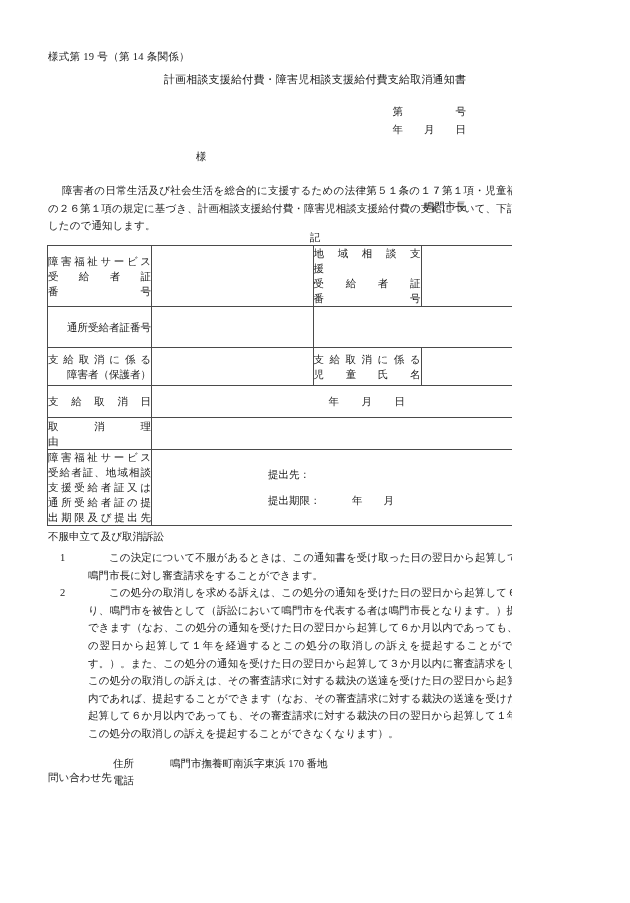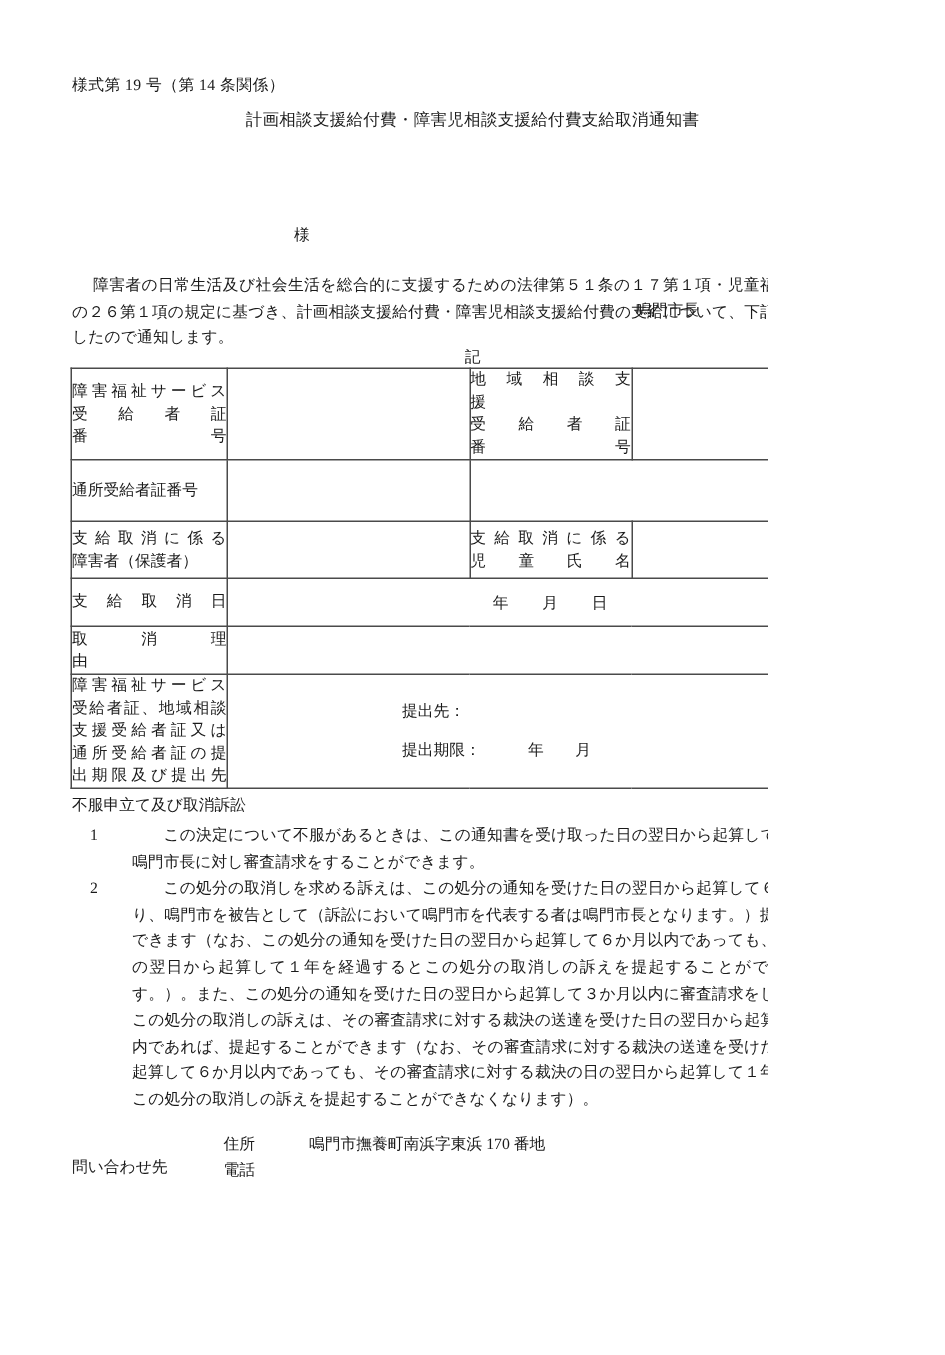--- a/index.html
+++ b/index.html
@@ -112,21 +112,21 @@
     width: 107px;
     padding: 3px 5px;
     line-height: 15px;
     text-align: center;
   }
   .spread-line {
     display: block;
     text-align: justify;
     text-align-last: justify;
   }
-  .plain-center { display:block; text-align:left; }
+  .plain-center { display:block; text-align:right; }
 
   
   .digit-grid {
     display: flex;
     height: 100%;
     width: 100%;
   }
   .digit-grid .cellbox {
     flex: 1 1 0;
     border-right: 1px dotted #9a9a9a;
@@ -193,33 +193,37 @@
     font-size: 10.5px;
     margin-top: 44px;
   }
   .contact-rows {
     position: absolute;
     left: 113px;
     top: 755px;
     font-size: 10.5px;
     line-height: 17px;
   }
-  .contact-row { display: flex; margin-left: 36px; }
+  .contact-row { display: flex; }
   .contact-key   { width: 57px; }
   .contact-value { white-space: pre; }
 </style>
 </head>
 <body>
 
 <div class="page">
 
   <div class="form-no">様式第 19 号（第 14 条関係）</div>
 
   <div class="doc-title">計画相談支援給付費・障害児相談支援給付費支給取消通知書</div>
 
+  <div class="ref-block">
+    <div class="ref-line">第　　　　　号</div>
+    <div class="ref-line">年　　月　　日</div>
+  </div>
 
   <div class="addressee">様</div>
   <div class="issuer">鳴門市長</div>
 
   <div class="intro">障害者の日常生活及び社会生活を総合的に支援するための法律第５１条の１７第１項・児童福祉法第２４条の２６第１項の規定に基づき、計画相談支援給付費・障害児相談支援給付費の支給について、下記のとおり決定したので通知します。</div>
   <div class="ki">記</div>
 
   <table class="form-table">
     <tbody>
 

